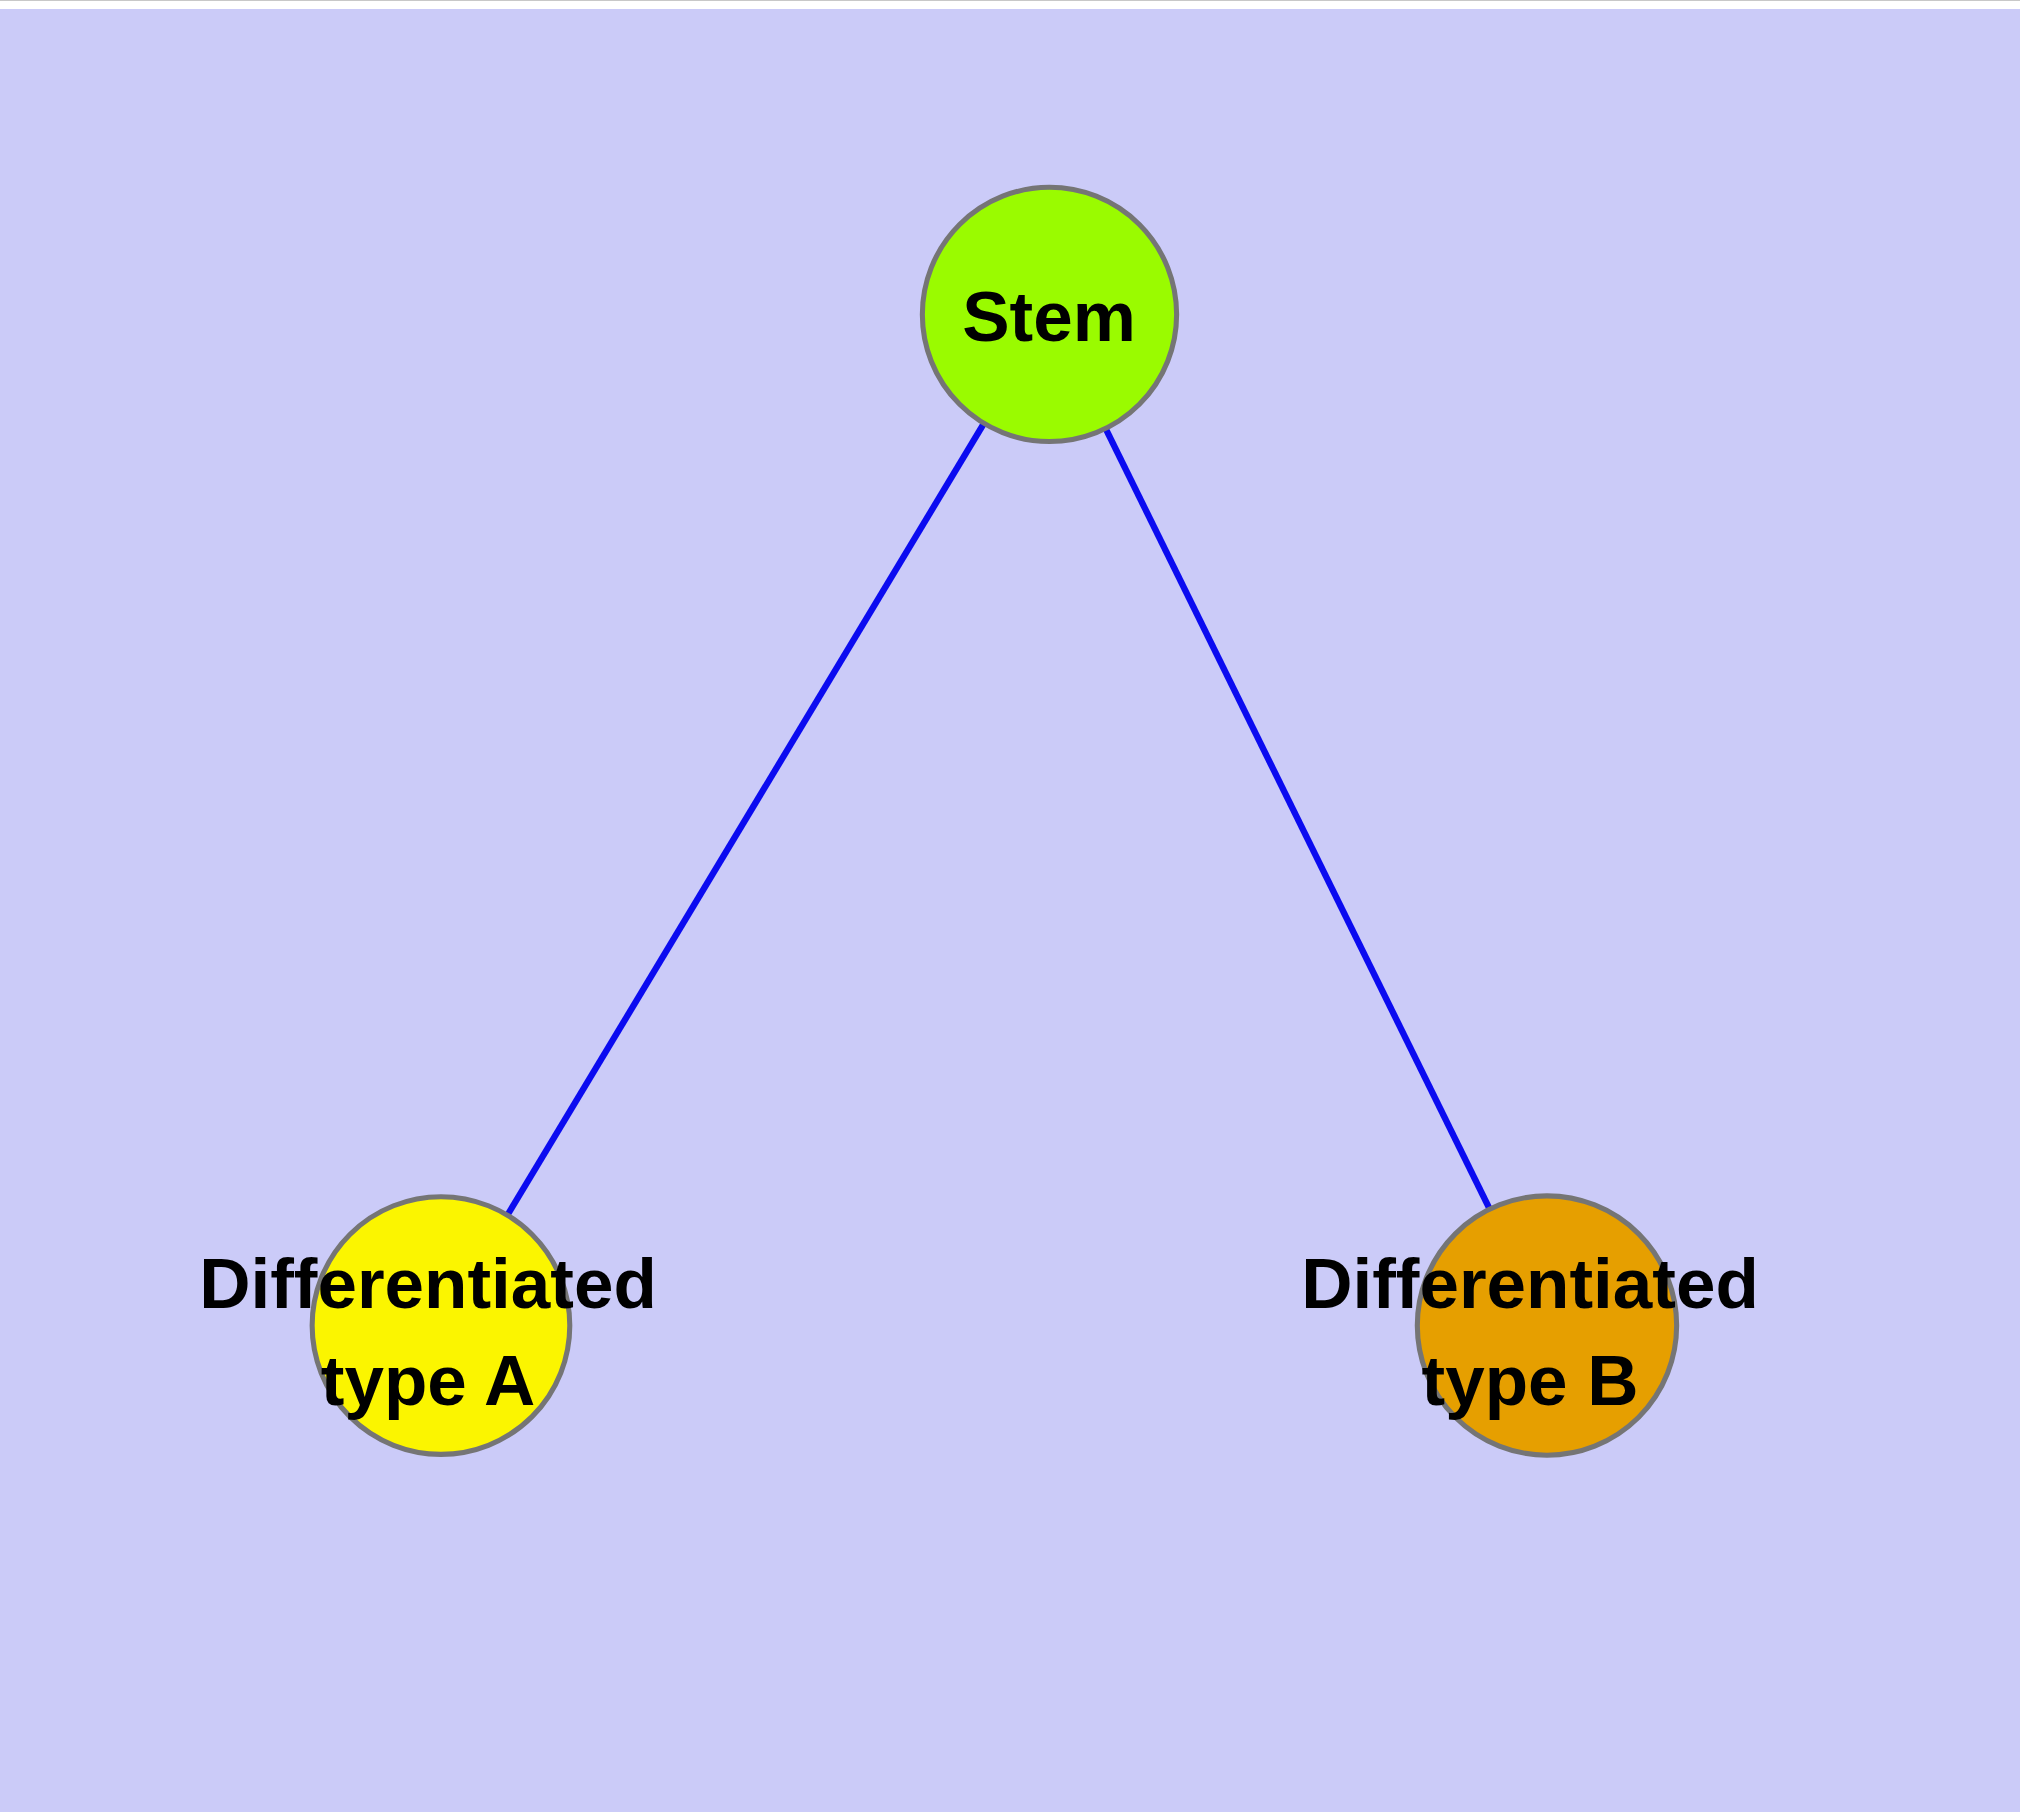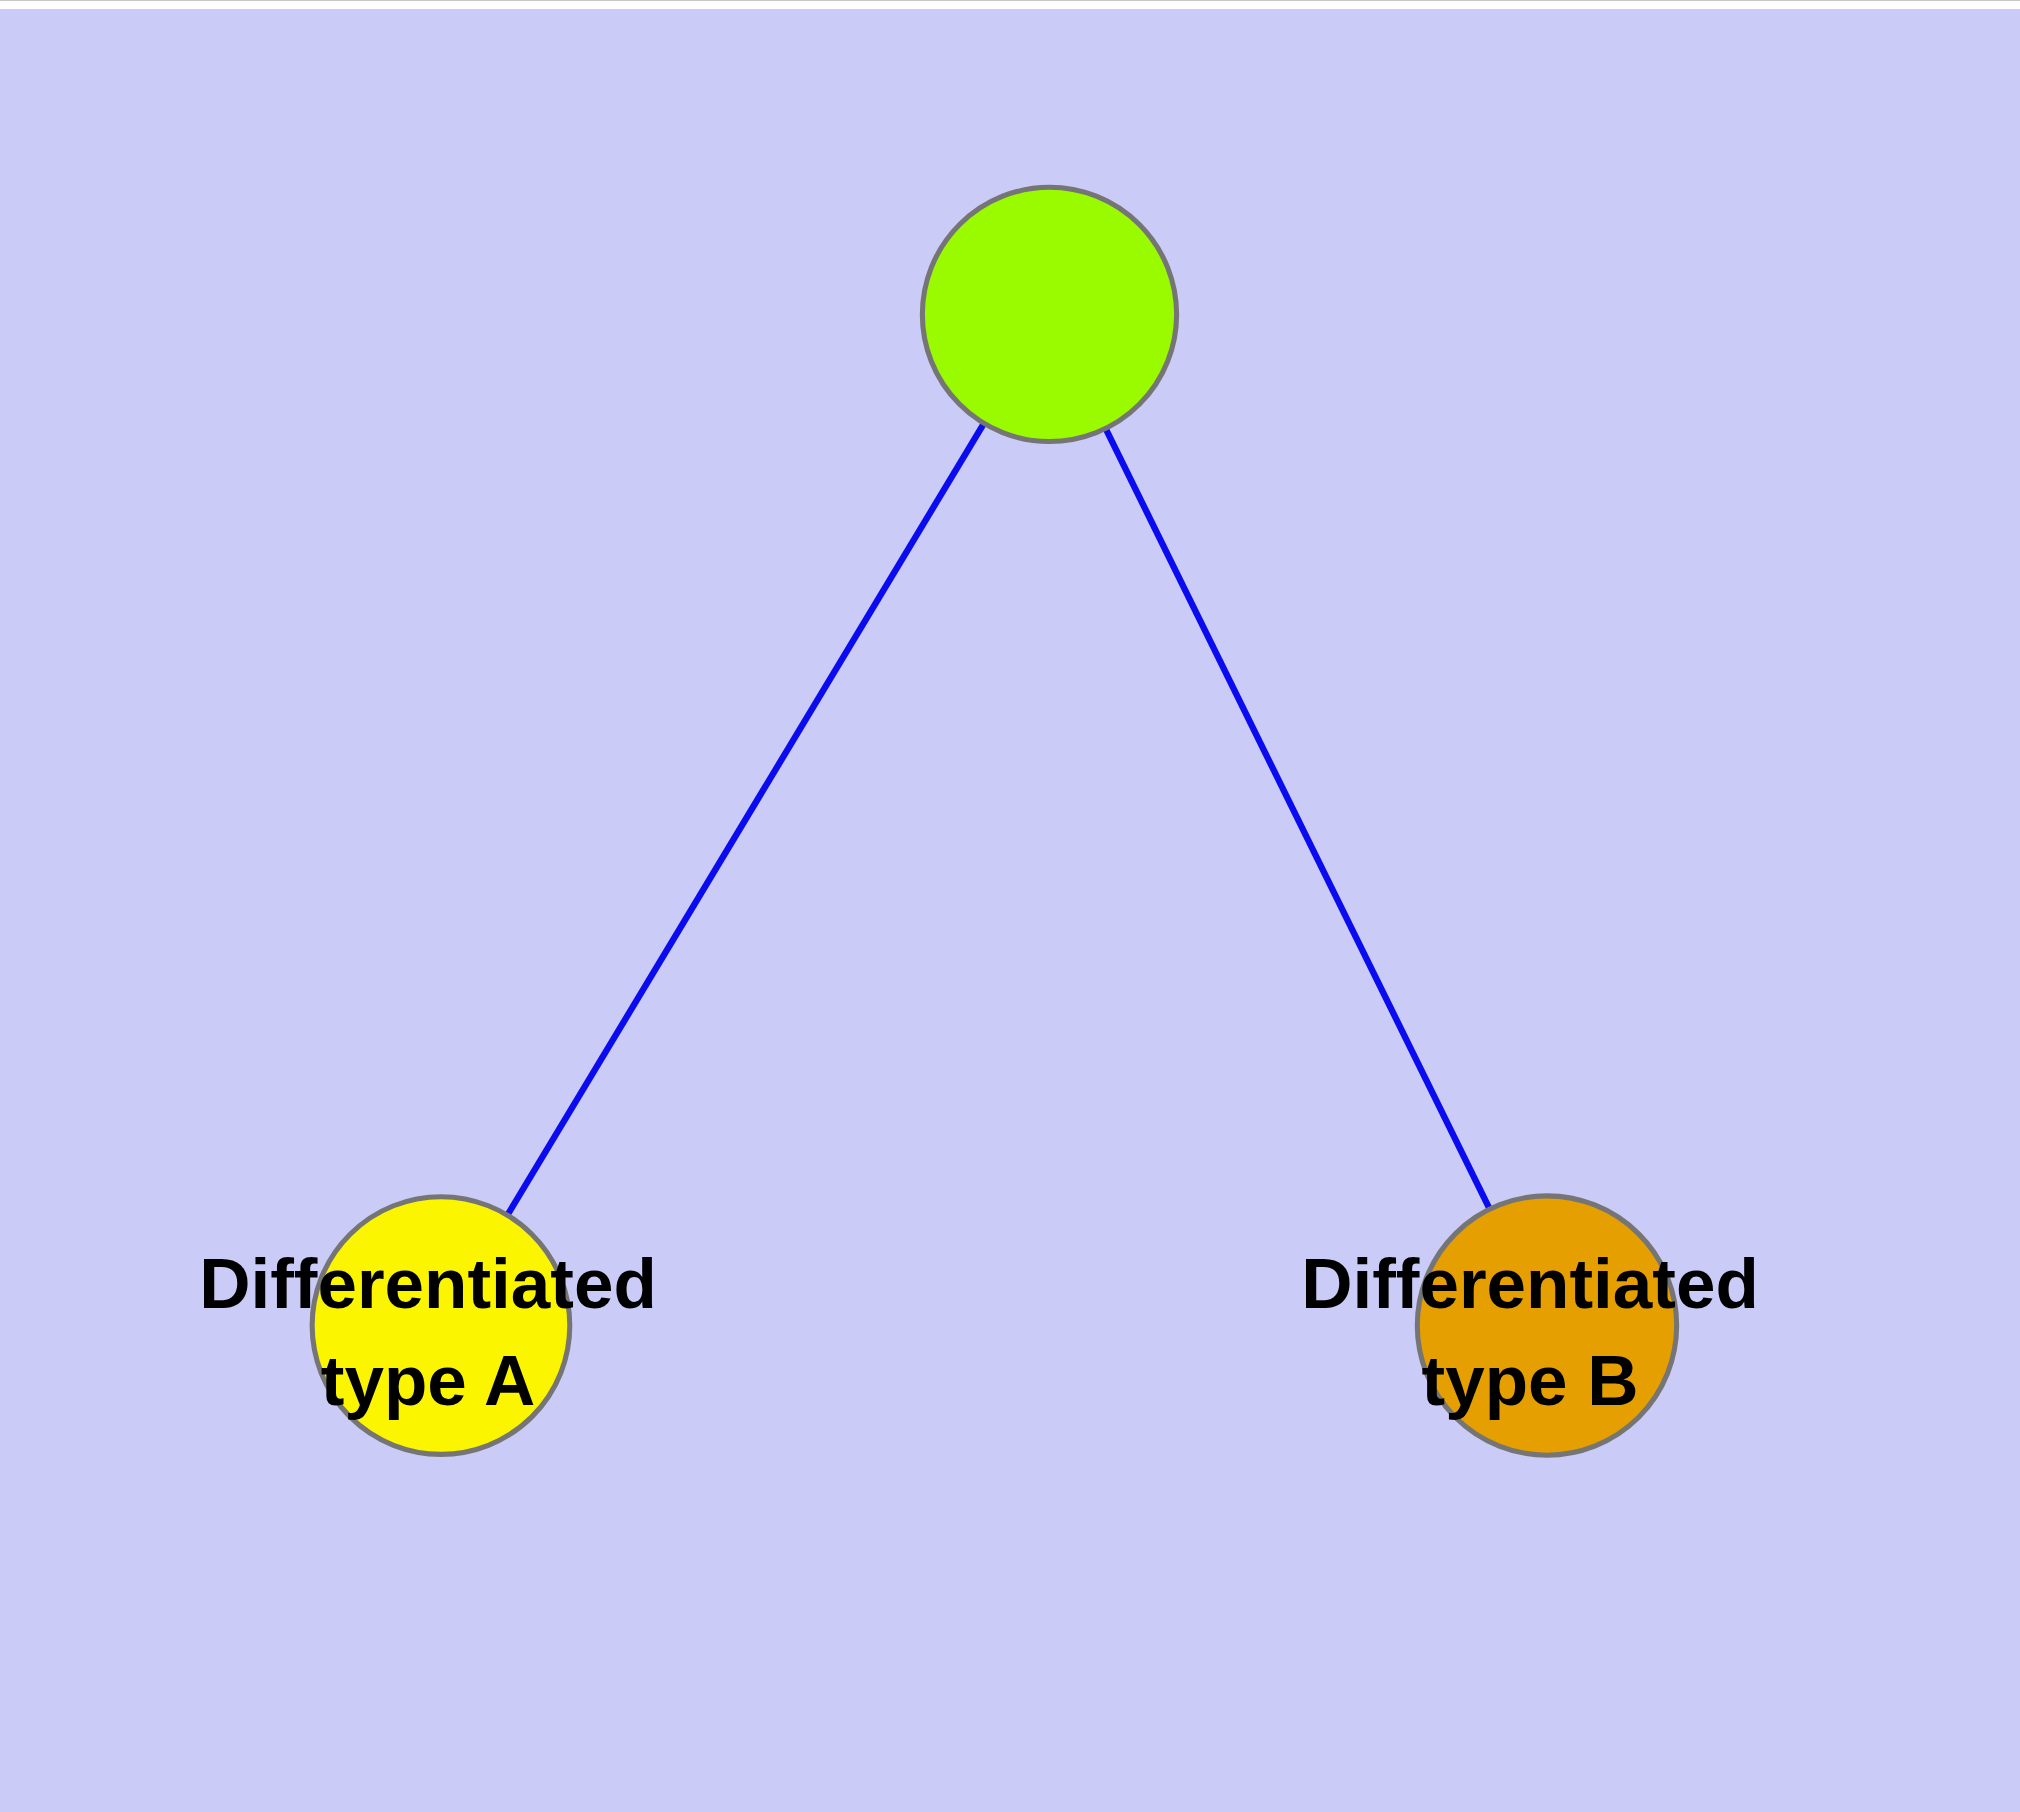--- a/index.html
+++ b/index.html
@@ -64,18 +64,19 @@
   <svg class="graph" width="2021" height="1812" viewBox="0 0 2384 2138">
 
     <line class="edge" x1="1238" y1="371" x2="520" y2="1564" stroke="#0B0BF0"></line>
     <line class="edge" x1="1238" y1="371" x2="1825" y2="1564" stroke="#0B0BF0"></line>
 
     <circle class="node-circle" cx="1238" cy="371" r="150" fill="#9AFB00"></circle>
     <circle class="node-circle" cx="520" cy="1564" r="152" fill="#FBF500"></circle>
     <circle class="node-circle" cx="1825" cy="1564" r="153" fill="#E69F00"></circle>
   </svg>
 
+  <div class="node-label" id="label-stem">Stem</div>
   <div class="node-label" id="label-type-a">Differentiated
 type A</div>
   <div class="node-label" id="label-type-b">Differentiated
 type B</div>
 </div>
 
 
 </body></html>

